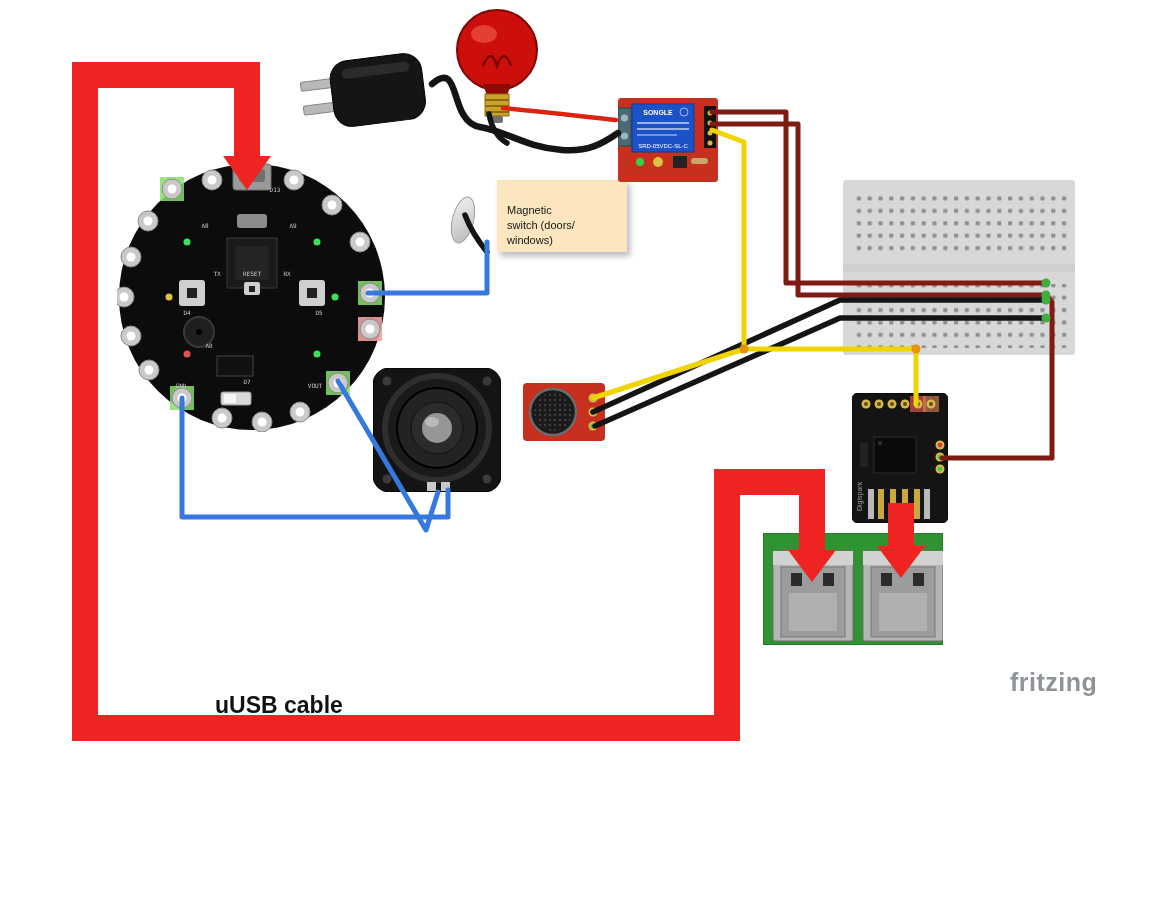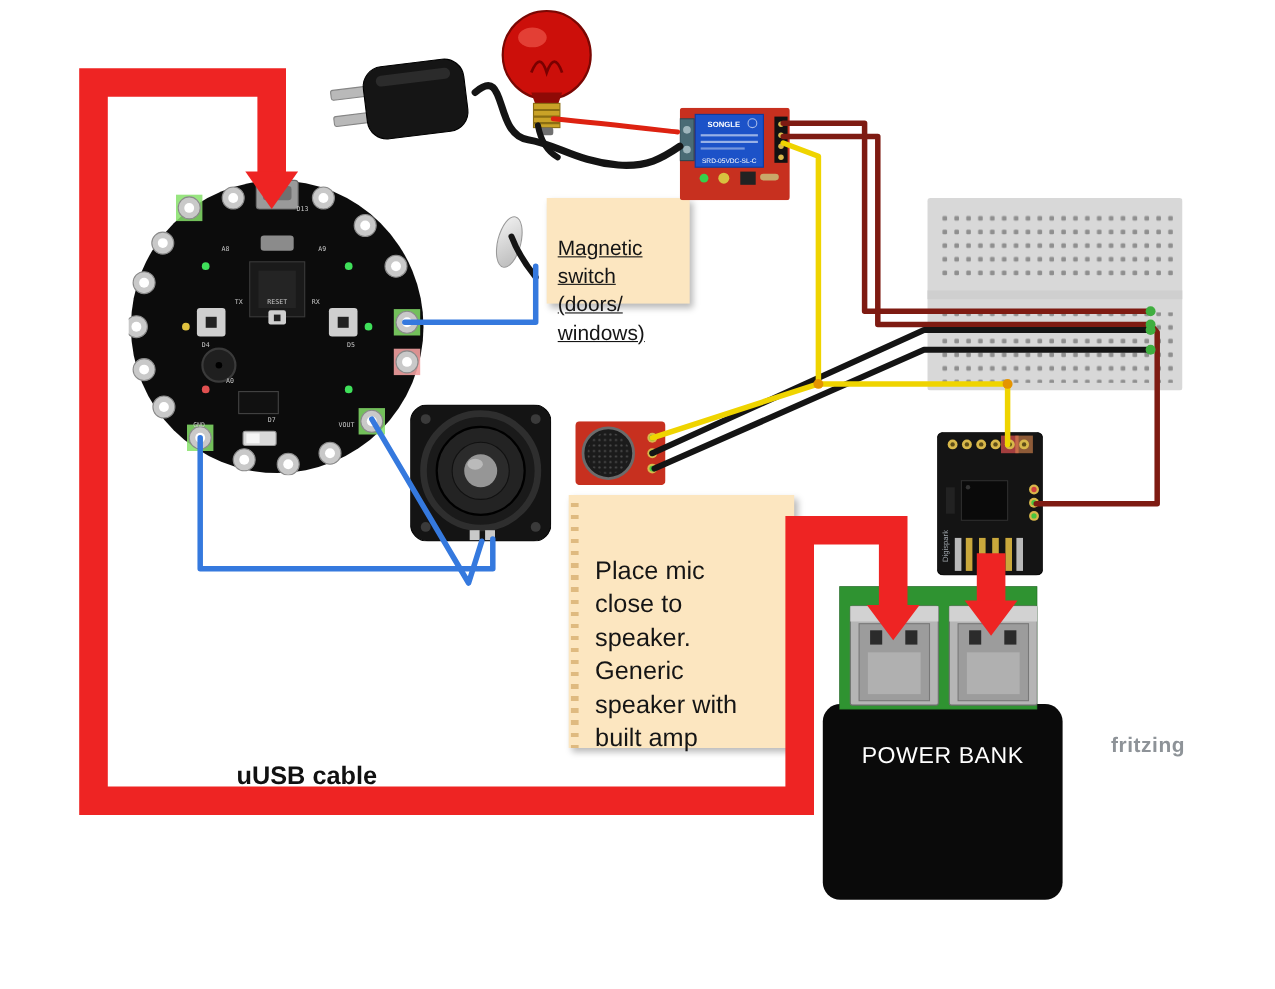--- a/index.html
+++ b/index.html
@@ -9,28 +9,28 @@
   .overlay{position:absolute;left:0;top:0;pointer-events:none;}
   .wire{fill:none;stroke-linecap:round;stroke-linejoin:round;}
   .wire-blue{stroke:var(--wire-blue);stroke-width:5;}
   .wire-black{stroke:var(--wire-black);stroke-width:5.5;}
   .wire-darkred{stroke:var(--wire-dark-red);stroke-width:5;}
   .wire-yellow{stroke:var(--wire-yellow);stroke-width:5;}
   .wire-red{stroke:var(--wire-red);stroke-width:4.5;}
   .cable-red{stroke:var(--cable-red);stroke-width:26;fill:none;stroke-linejoin:miter;}
   .cable-red-fill{fill:var(--cable-red);}
   .note{background:var(--note-bg);box-shadow:3px 4px 6px rgba(0,0,0,.28);color:#151515;white-space:pre-line;}
-  .note-small{width:130px;height:96px;font-size:19px;line-height:1.35;padding:8px 10px;box-sizing:border-box;text-decoration:underline;}
+  .note-small{width:130px;height:72px;font-size:11px;line-height:1.35;padding:8px 10px;box-sizing:border-box;}
   .note-big{width:205px;height:230px;font-size:23px;line-height:1.33;padding:22px 10px 0 24px;box-sizing:border-box;}
   .note-big::before{content:"";position:absolute;left:2px;top:0;bottom:0;width:7px;
      background:repeating-linear-gradient(180deg,transparent 0 7px,var(--note-edge) 7px 11px);}
   .powerbank{width:218px;height:178px;background:var(--power-bank-bg);border-radius:16px;}
   .powerbank-label{position:absolute;left:0;right:0;top:36px;text-align:center;color:#ffffff;
      font-size:21px;letter-spacing:.5px;}
-  .fritzing{font-size:19px;font-weight:700;color:var(--fritzing-gray);letter-spacing:.5px;}
+  .fritzing{font-size:25px;font-weight:700;color:var(--fritzing-gray);letter-spacing:.5px;}
   .uusb-label{font-size:23px;color:#111;}
   .oval-switch{width:20px;height:46px;border-radius:50%;border:1px solid #999;
      background:linear-gradient(135deg,#f2f2f2,#b9b9b9);transform:rotate(14deg);}
   .silk{fill:#c8c8c8;font-size:6px;font-family:"DejaVu Sans Mono",monospace;}
 </style>
 </head>
 <body>
 
 <div id="canvas">
 
@@ -133,28 +133,20 @@
       <circle cx="30" cy="29" r="19" fill="url(#micdots)"></circle>
       <circle cx="70" cy="15" r="4.5" fill="#d8b84a"></circle>
       <circle cx="70" cy="29" r="4.5" fill="#d8b84a"></circle>
       <circle cx="70" cy="43" r="4.5" fill="#d8b84a"></circle>
       <circle cx="70" cy="15" r="2.6" fill="#49c63f"></circle>
       <circle cx="70" cy="29" r="2.6" fill="#49c63f"></circle>
       <circle cx="70" cy="43" r="2.6" fill="#49c63f"></circle>
     </svg>
   </div>
 
-  <div class="abs note note-big" style="left:517px;top:450px;">
-    <span>Place mic
-close to
-speaker.
-Generic
-speaker with
-built amp</span>
-  </div>
 
   <div class="abs" style="left:117px;top:162px;">
     <svg width="270" height="270">
       <circle cx="135" cy="135" r="133" fill="#0c0c0c"></circle>
 
       <g>
         <rect x="43" y="15" width="24" height="24" fill="#86e06a" opacity="0.85"></rect>
         <rect x="53" y="224" width="24" height="24" fill="#86e06a" opacity="0.85"></rect>
         <rect x="209" y="209" width="24" height="24" fill="#86e06a" opacity="0.85"></rect>
         <rect x="241" y="119" width="24" height="24" fill="#86e06a" opacity="0.85"></rect>
@@ -283,23 +275,20 @@
         <rect x="26" y="96" width="6" height="30" fill="#c9a83c"></rect>
         <rect x="38" y="96" width="6" height="30" fill="#c9a83c"></rect>
         <rect x="50" y="96" width="6" height="30" fill="#c9a83c"></rect>
         <rect x="62" y="96" width="6" height="30" fill="#c9a83c"></rect>
         <rect x="72" y="96" width="6" height="30" fill="#b9b9b9"></rect>
       </g>
       <text x="10" y="118" font-size="7" fill="#9aa0a6" transform="rotate(-90 10 118)">Digispark</text>
     </svg>
   </div>
 
-  <div class="abs powerbank" style="left:748px;top:640px;">
-    <div class="powerbank-label">POWER BANK</div>
-  </div>
 
   <div class="abs" style="left:763px;top:533px;">
     <svg width="180" height="112">
       <rect x="0" y="0" width="180" height="112" fill="var(--pcb-green)" stroke="#1d6220"></rect>
       <g>
         <rect x="10" y="18" width="80" height="90" rx="2" fill="#b5b5b5" stroke="#6e6e6e"></rect>
         <rect x="10" y="18" width="80" height="14" fill="#d2d2d2"></rect>
         <rect x="18" y="34" width="64" height="70" fill="#9c9c9c" stroke="#787878"></rect>
         <rect x="28" y="40" width="11" height="13" fill="#2b2b2b"></rect>
         <rect x="60" y="40" width="11" height="13" fill="#2b2b2b"></rect>

